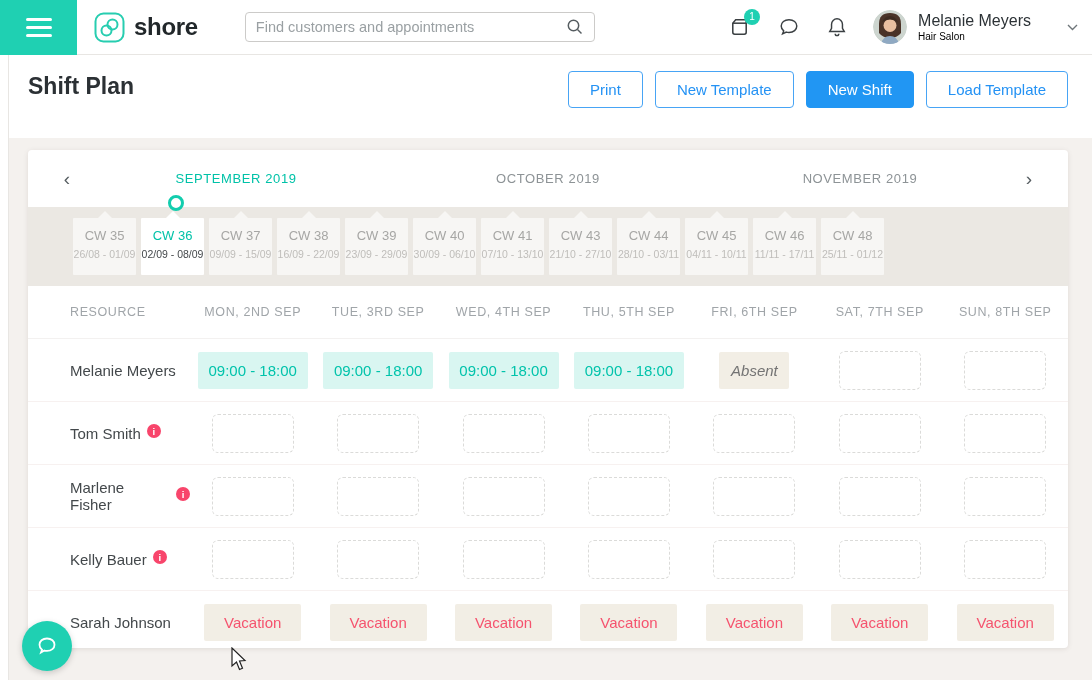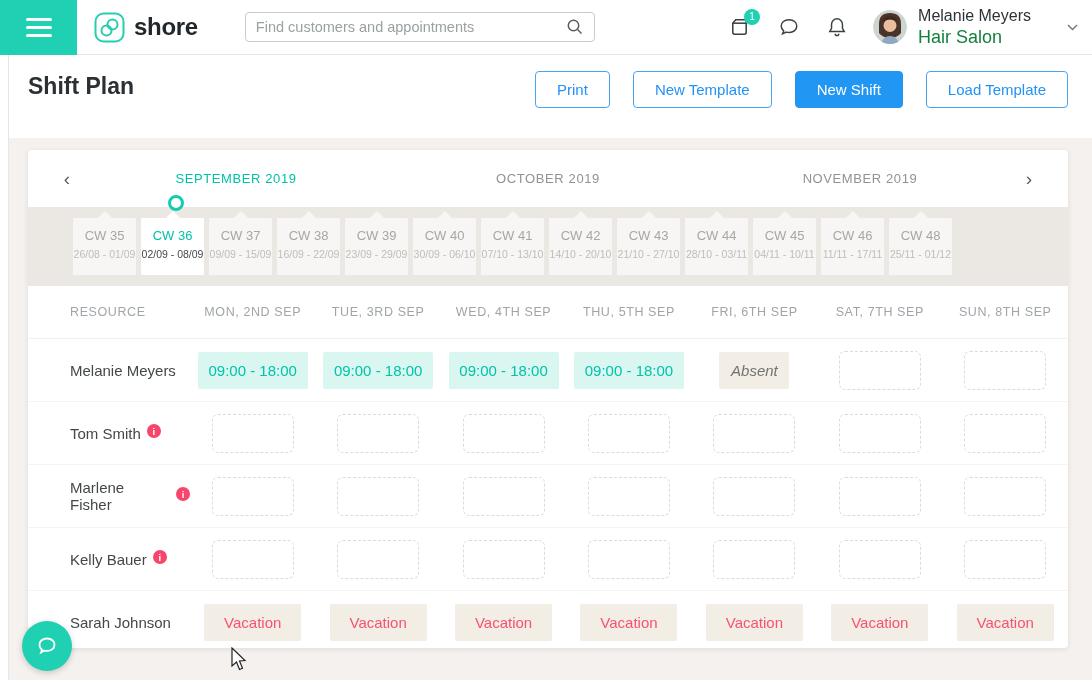--- a/index.html
+++ b/index.html
@@ -20,30 +20,30 @@
     font-family:"Liberation Sans", sans-serif; background:transparent; }
   .search-box input::placeholder { color:#9aa0a3; }
   .search-box .mag { padding:0 10px 0 4px; display:flex; }
   .top-icons { display:flex; align-items:center; gap:27px; margin-left:auto; }
   .icon-wrap { position:relative; display:flex; cursor:pointer; }
   .badge { position:absolute; top:-7px; right:-9px; width:16px; height:16px; border-radius:50%;
     background:#1fd0b2; color:#fff; font-size:10px; display:flex; align-items:center; justify-content:center; }
   .avatar { width:34px; height:34px; border-radius:50%; margin-left:26px; overflow:hidden; flex:0 0 auto; cursor:pointer; }
   .user-block { margin-left:11px; line-height:1.25; cursor:pointer; }
   .user-name { font-size:16px; color:#2c3236; }
-  .user-role { font-size:18px; color:#15803d; }
+  .user-role { font-size:10px; color:#000000; }
   .user-caret { margin-left:36px; margin-right:14px; display:flex; cursor:pointer; }
 
   
   .page { position:relative; height:625px; background:#fff;padding-left:12px; }
   .left-rail { position:absolute; left:0; top:0; bottom:0; width:9px; background:#fff;
     border-right:1px solid #e8e6e3; z-index:1; }
   .content-bg { position:absolute; left:9px; right:0; top:83px; bottom:0; background:#f4f1ee; }
   .page-title { position:absolute; left:28px; top:18px; font-size:23px; font-weight:700; color:#2b3034; }
-  .header-actions { position:absolute; right:24px; top:16px; display:flex; gap:23px;justify-content:flex-end; }
+  .header-actions { position:absolute; right:24px; top:16px; display:flex; gap:12px;justify-content:flex-end; }
   .btn { height:37px; border-radius:4px; font-size:15px; padding:0 21px; cursor:pointer;
     font-family:"Liberation Sans", sans-serif; display:flex; align-items:center; }
   .btn.outline { background:#fff; border:1px solid #47a4f5; color:#2492f4; }
   .btn.solid { background:#2196f3; border:1px solid #2196f3; color:#fff; }
 
   
   .card { position:absolute; left:28px; top:95px; width:1040px; height:498px; background:#fff;
     border-radius:4px; box-shadow:0 1px 5px rgba(90,80,70,.13); overflow:hidden; }
 
   .month-nav { position:relative; height:57px; display:flex; align-items:center; padding:0 26px; }
@@ -202,24 +202,20 @@
         </div>
         <div class="week-tab">
           <div class="cw">CW 40</div>
           <div class="range">30/09 - 06/10</div>
         </div>
         <div class="week-tab">
           <div class="cw">CW 41</div>
           <div class="range">07/10 - 13/10</div>
         </div>
         <div class="week-tab">
-          <div class="cw">CW 42</div>
-          <div class="range">14/10 - 20/10</div>
-        </div>
-        <div class="week-tab">
           <div class="cw">CW 43</div>
           <div class="range">21/10 - 27/10</div>
         </div>
         <div class="week-tab">
           <div class="cw">CW 44</div>
           <div class="range">28/10 - 03/11</div>
         </div>
         <div class="week-tab">
           <div class="cw">CW 45</div>
           <div class="range">04/11 - 10/11</div>

